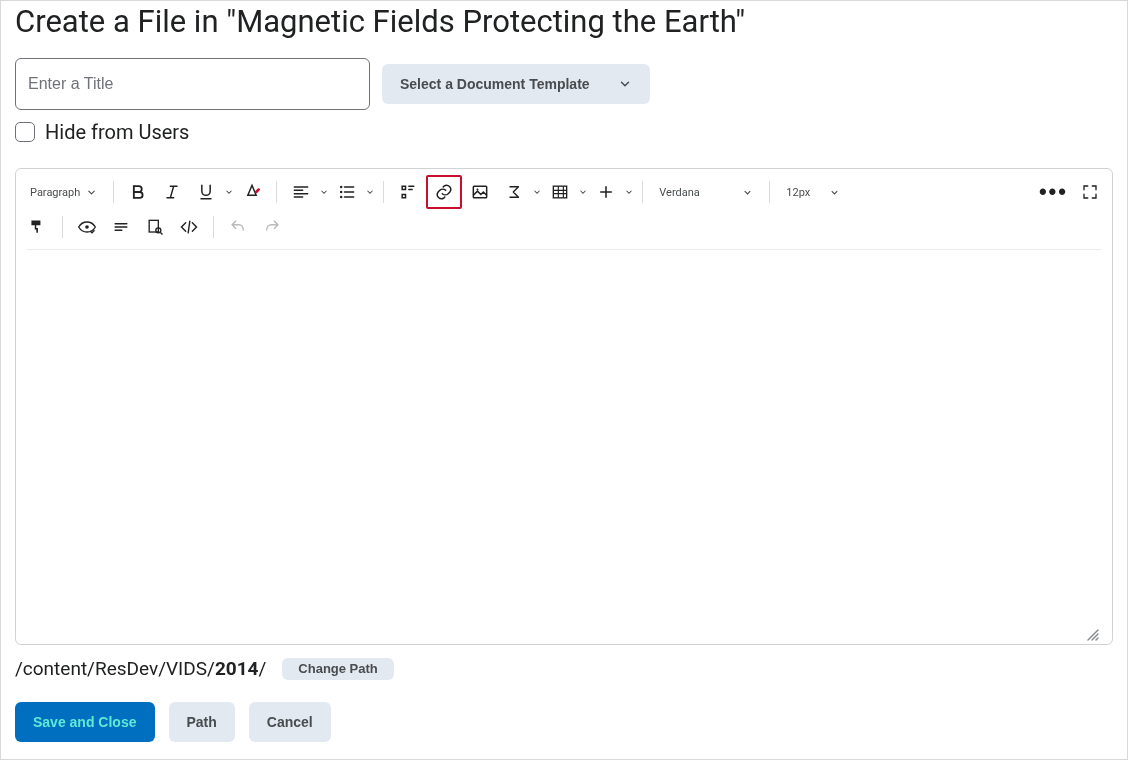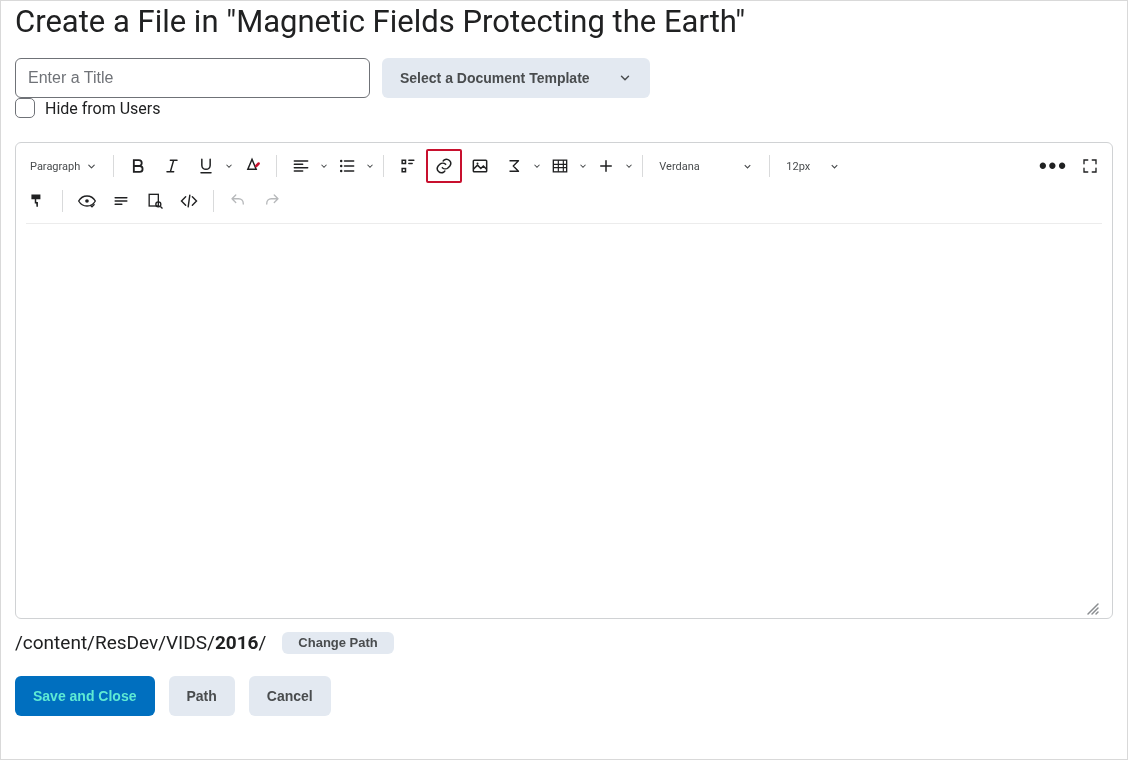--- a/index.html
+++ b/index.html
@@ -22,21 +22,21 @@
     margin: 2px 0 18px 0;
     color: #202122;
   }
   .row-top {
     display: flex;
     align-items: center;
     gap: 12px;
   }
   .title-input {
     width: 355px;
-    height: 40px;
+    height: 52px;
     border: 1px solid #6f7277;
     border-radius: 6px;
     padding: 0 12px;
     font-size: 16px;
     color: #333;
   }
   .title-input::placeholder { color: #6f7277; }
   .template-btn {
     height: 40px;
     background: #e3e9f1;
@@ -48,22 +48,22 @@
     color: #494c4e;
     display: inline-flex;
     align-items: center;
     gap: 28px;
     cursor: pointer;
   }
   .hide-row {
     display: flex;
     align-items: center;
     gap: 10px;
-    margin-top: 0;
-    font-size: 16px;
+    margin-top: 10px;
+    font-size: 20px;
     color: #202122;
   }
   .cb {
     width: 20px; height: 20px;
     border: 1px solid #6f7277;
     border-radius: 5px;
     background: #fff;
   }
   .editor-wrap {
     margin-top: 24px;
@@ -432,21 +432,21 @@
       <span class="resize-handle">
         <svg width="14" height="14" viewBox="0 0 14 14">
             <path d="M2 12L12 2M6 12l6-6M10 12l2-2" stroke="#8a8d90" stroke-width="1.5" stroke-linecap="round"></path>
           </svg>
       </span>
     </div>
   </div>
 
   <div class="path-row">
     <span>
-      <span>/content/ResDev/VIDS/</span><span class="path-bold">2016</span><span>/</span>
+      <span>/content/ResDev/VIDS/</span><span class="path-bold">2014</span><span>/</span>
     </span>
     <button class="btn btn-secondary btn-small">Change Path</button>
   </div>
 
   <div class="actions">
     <button class="btn btn-primary">Save and Close</button>
     <button class="btn btn-secondary">Path</button>
     <button class="btn btn-secondary">Cancel</button>
   </div>
 </div>

